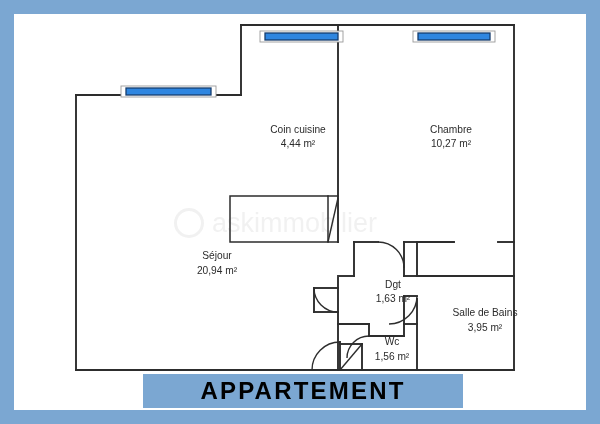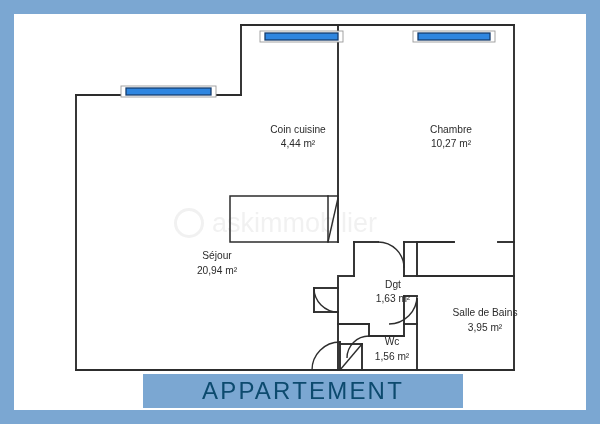--- a/index.html
+++ b/index.html
@@ -87,24 +87,24 @@
     left: 129px;
     bottom: 2px;
     width: 320px;
     height: 34px;
     background: #7ba7d2;
     display: flex;
     align-items: center;
     justify-content: center;
   }
   #banner-text {
-    color: #0c4a6e;
+    color: #000000;
     font-family: "Liberation Sans", sans-serif;
     font-size: 24px;
-    font-weight: normal;
+    font-weight: bold;
     letter-spacing: 2.2px;
   }
   #watermark {
     position: absolute;
     left: 160px;
     top: 188px;
     width: 240px;
     height: 42px;
     display: flex;
     align-items: center;

